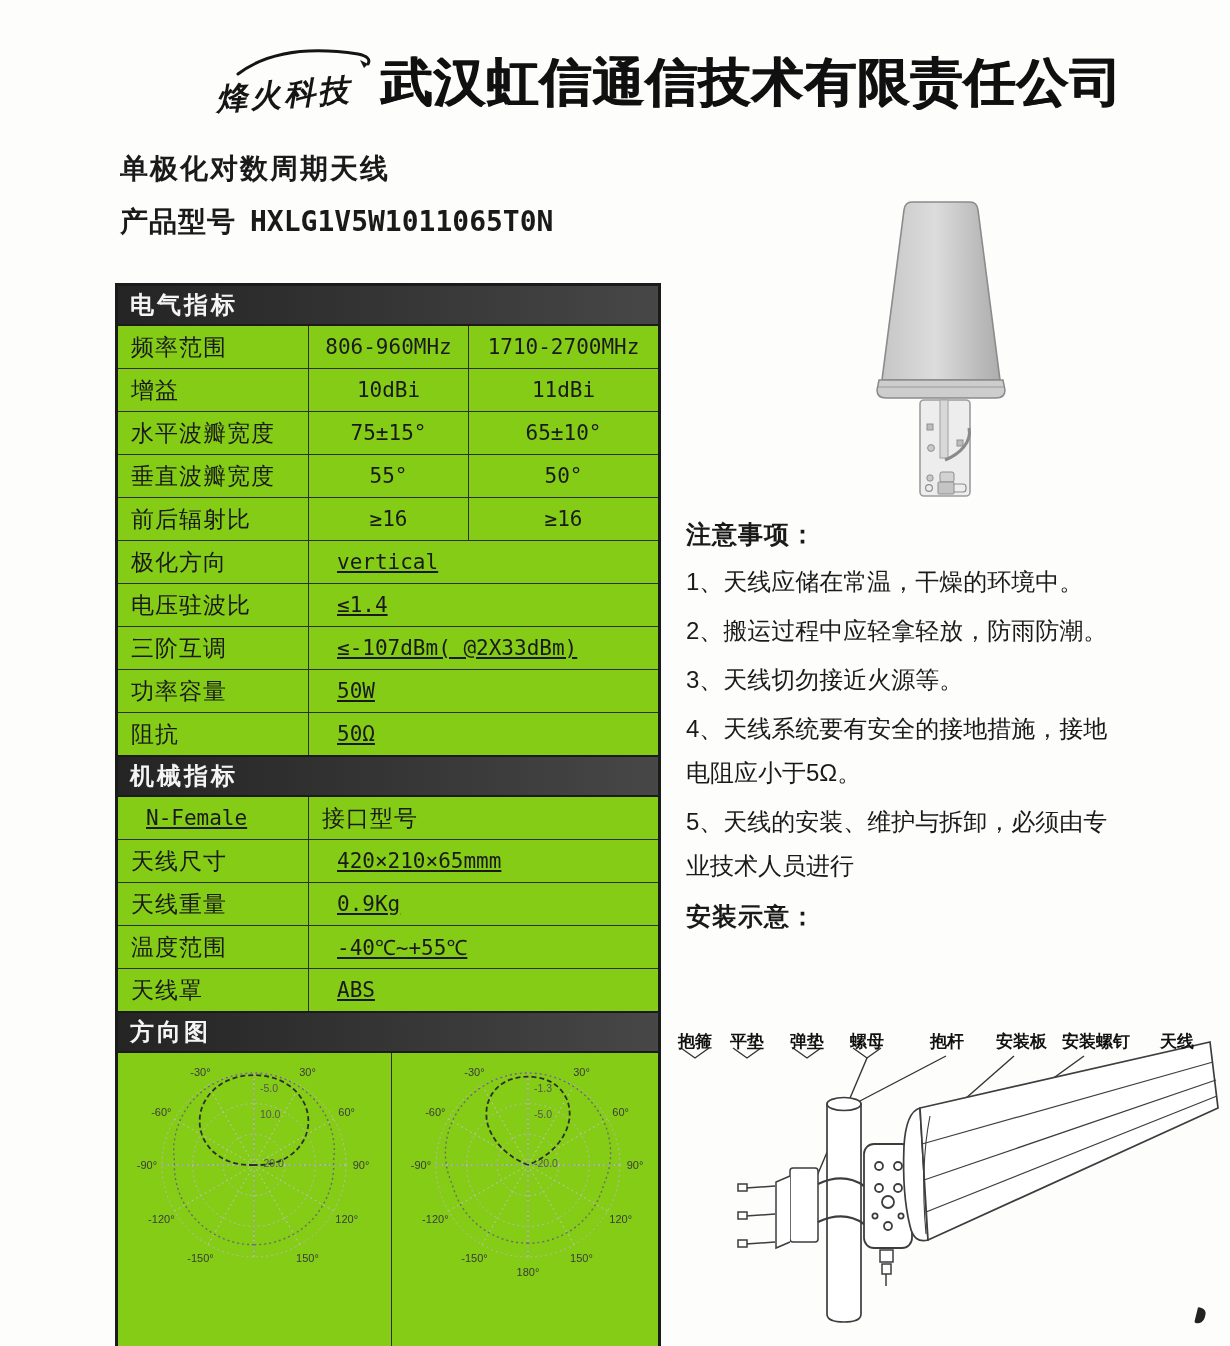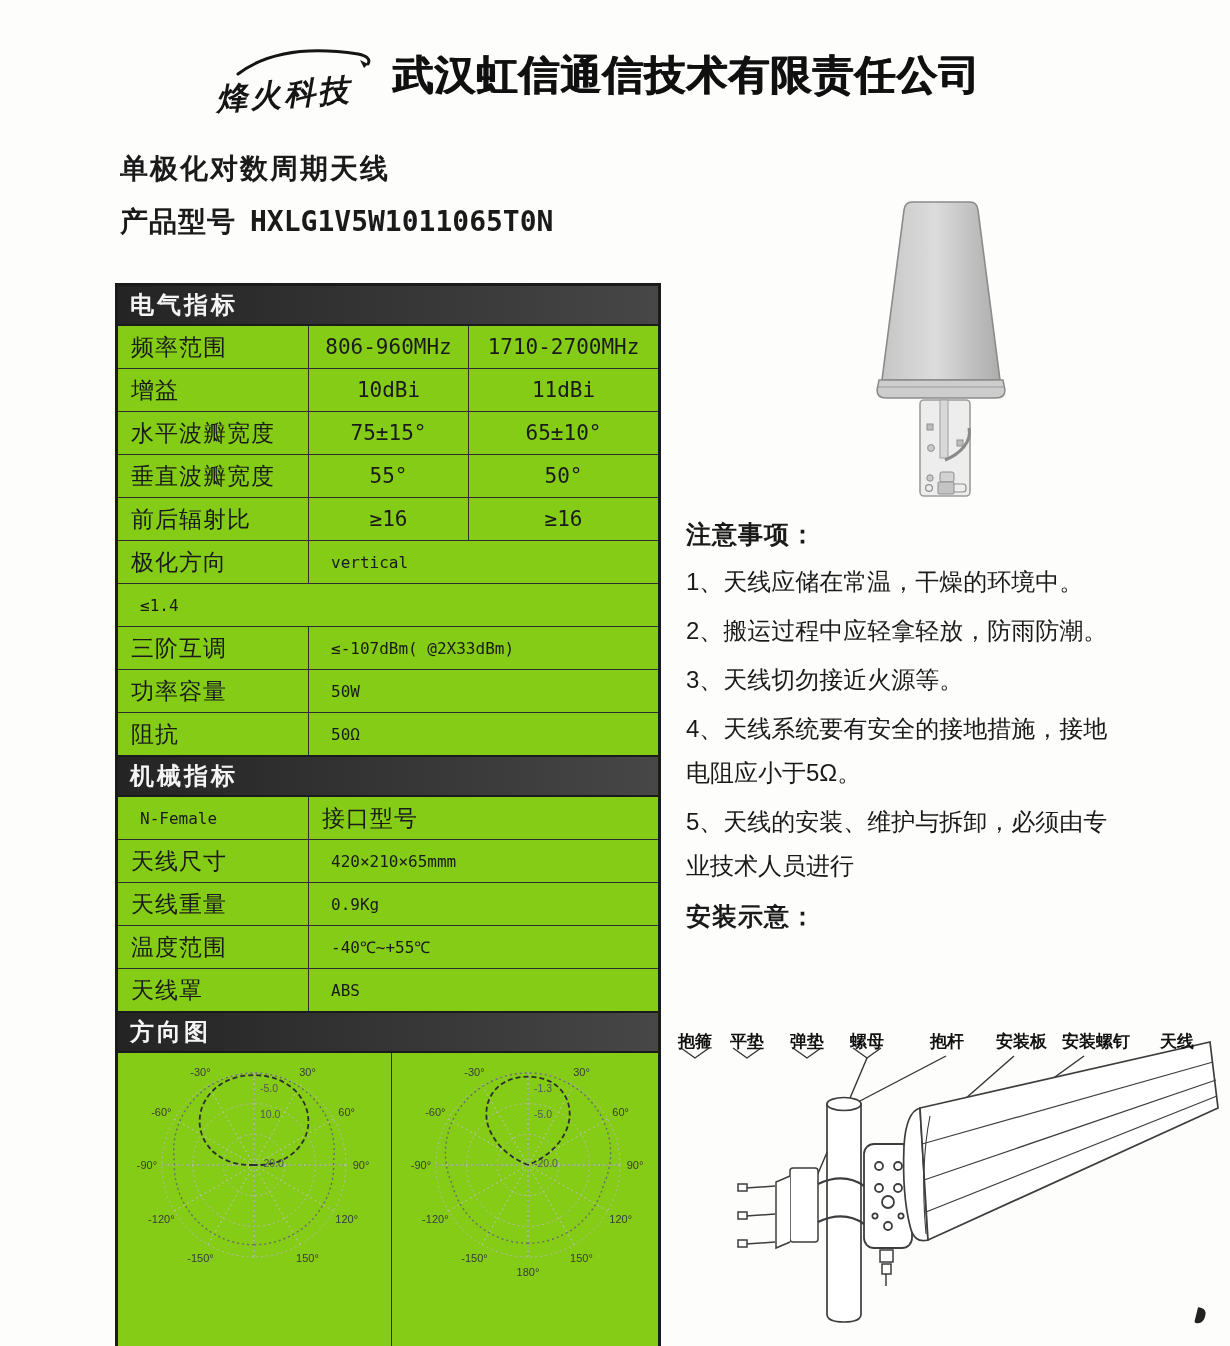--- a/index.html
+++ b/index.html
@@ -10,21 +10,21 @@
   }
   
   .logo{position:absolute; left:210px; top:40px; width:185px; height:80px;}
   .logo-text{
     position:absolute; left:6px; top:34px; font-size:31px; font-weight:bold;
     font-style:italic; letter-spacing:3px; transform:rotate(-4deg);
     font-family:"DejaVu Serif", serif; color:#151515;
   }
   .logo-swoosh{position:absolute; left:0; top:0;}
   .company-name{
-    position:absolute; left:392px; top:48px; font-size:41px; font-weight:900;
+    position:absolute; left:380px; top:48px; font-size:52px; font-weight:900;
     letter-spacing:1px; color:#101010; text-shadow:1.3px 0 0 #101010;
     font-family:"Liberation Sans", sans-serif; white-space:nowrap;
   }
   .product-title{position:absolute; left:120px; top:150px; font-size:28px; font-weight:bold; letter-spacing:2px;}
   .product-model{position:absolute; left:120px; top:203px; font-size:28px; font-weight:bold; letter-spacing:1px;}
   .product-model .model-code{font-family:"DejaVu Sans Mono", monospace; font-weight:bold; margin-left:14px; letter-spacing:0;}
 
   
   .spec-table{
     position:absolute; left:115px; top:258px; width:546px;
@@ -36,21 +36,21 @@
     display:flex; align-items:center; padding-left:12px;
     border-top:2px solid #1b1b1b; border-bottom:2px solid #1b1b1b;
   }
   .bar:first-child{border-top:none;}
   .row3{display:grid; grid-template-columns:190px 160px 1fr; height:42px;}
   .row2{display:grid; grid-template-columns:190px 1fr; height:42px;}
   .row3 + .row3, .row2 + .row2{border-top:1.6px solid #2e2e2e;}
   .cell{display:flex; align-items:center; font-size:23px; overflow:hidden; white-space:nowrap;}
   .cell.lbl{padding-left:13px; letter-spacing:1px;}
   .cell.v{justify-content:center; font-family:"DejaVu Sans Mono", monospace; font-size:21px;text-align:right;}
-  .cell.v2{padding-left:22px; font-family:"DejaVu Sans Mono", monospace; font-size:16px;}
+  .cell.v2{padding-left:28px; font-family:"DejaVu Sans Mono", monospace; font-size:21px;text-decoration:underline;}
   .row3 .cell + .cell, .row2 .cell + .cell{border-left:1.6px solid #2e2e2e;}
   .plots{display:grid; grid-template-columns:273px 1fr; height:373px;}
   .plot-cell{position:relative;}
   .plot-cell + .plot-cell{border-left:1.8px solid #2e2e2e;}
   .plot-caption{
     position:absolute; left:0; right:0; bottom:8px; text-align:center;
     font-size:32px; letter-spacing:6px; color:#111;
   }
   
   .antenna-photo{position:absolute; left:848px; top:190px;}
@@ -117,20 +117,21 @@
       <div class="cell lbl">前后辐射比</div>
       <div class="cell v">≥16</div>
       <div class="cell v">≥16</div>
     </div>
 
     <div class="row2" style="border-top:1.6px solid #2e2e2e;">
       <div class="cell lbl">极化方向</div>
       <div class="cell v2">vertical</div>
     </div>
     <div class="row2">
+      <div class="cell lbl">电压驻波比</div>
       <div class="cell v2">≤1.4</div>
     </div>
     <div class="row2">
       <div class="cell lbl">三阶互调</div>
       <div class="cell v2">≤-107dBm( @2X33dBm)</div>
     </div>
     <div class="row2">
       <div class="cell lbl">功率容量</div>
       <div class="cell v2">50W</div>
     </div>

